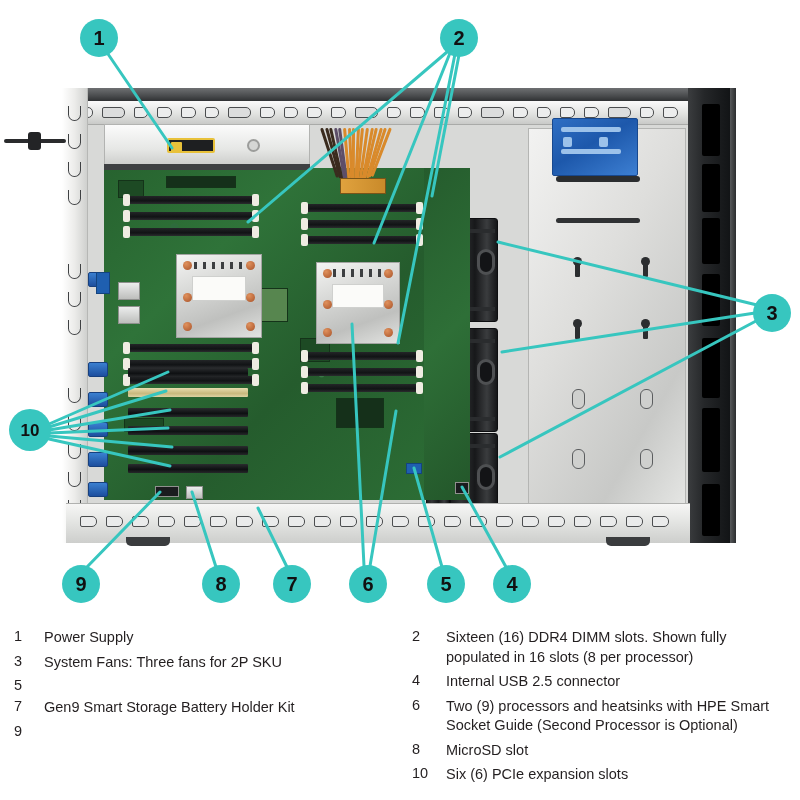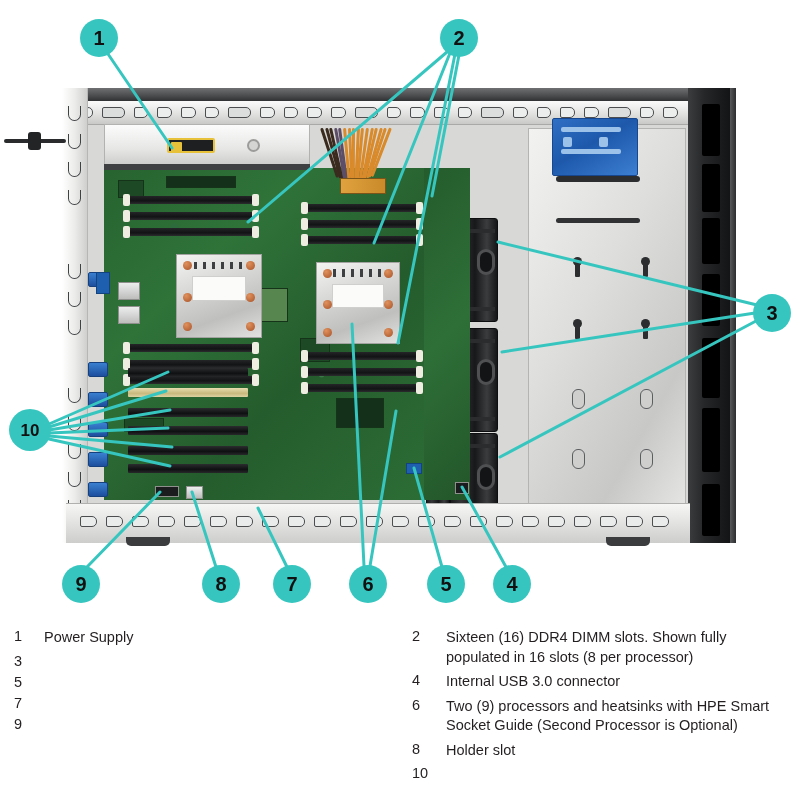--- a/index.html
+++ b/index.html
@@ -485,47 +485,50 @@
   </div>
 
   <div id="legend">
     <div class="lcol left" id="legendLeft">
         <div class="lrow">
           <div class="lnum">1</div>
           <div class="ltxt">Power Supply</div>
         </div>
         <div class="lrow">
           <div class="lnum">3</div>
+          <div class="ltxt">System Fans: Three fans for 2P SKU</div>
         </div>
         <div class="lrow">
           <div class="lnum">5</div>
         </div>
         <div class="lrow">
           <div class="lnum">7</div>
+          <div class="ltxt">Gen9 Smart Storage Battery Holder Kit</div>
         </div>
         <div class="lrow">
           <div class="lnum">9</div>
         </div>
       </div>
     <div class="lcol right" id="legendRight">
         <div class="lrow">
           <div class="lnum r">2</div>
           <div class="ltxt">Sixteen (16) DDR4 DIMM slots. Shown fully populated in 16 slots (8 per processor)</div>
         </div>
         <div class="lrow">
           <div class="lnum r">4</div>
-          <div class="ltxt">Internal USB 3.0 connector</div>
+          <div class="ltxt">Internal USB 2.5 connector</div>
         </div>
         <div class="lrow">
           <div class="lnum r">6</div>
           <div class="ltxt">Two (9) processors and heatsinks with HPE Smart Socket Guide (Second Processor is Optional)</div>
         </div>
         <div class="lrow">
           <div class="lnum r">8</div>
-          <div class="ltxt">Holder slot</div>
+          <div class="ltxt">MicroSD slot</div>
         </div>
         <div class="lrow">
           <div class="lnum r">10</div>
+          <div class="ltxt">Six (6) PCIe expansion slots</div>
         </div>
       </div>
   </div>
 
 </div>
 
 </body></html>

